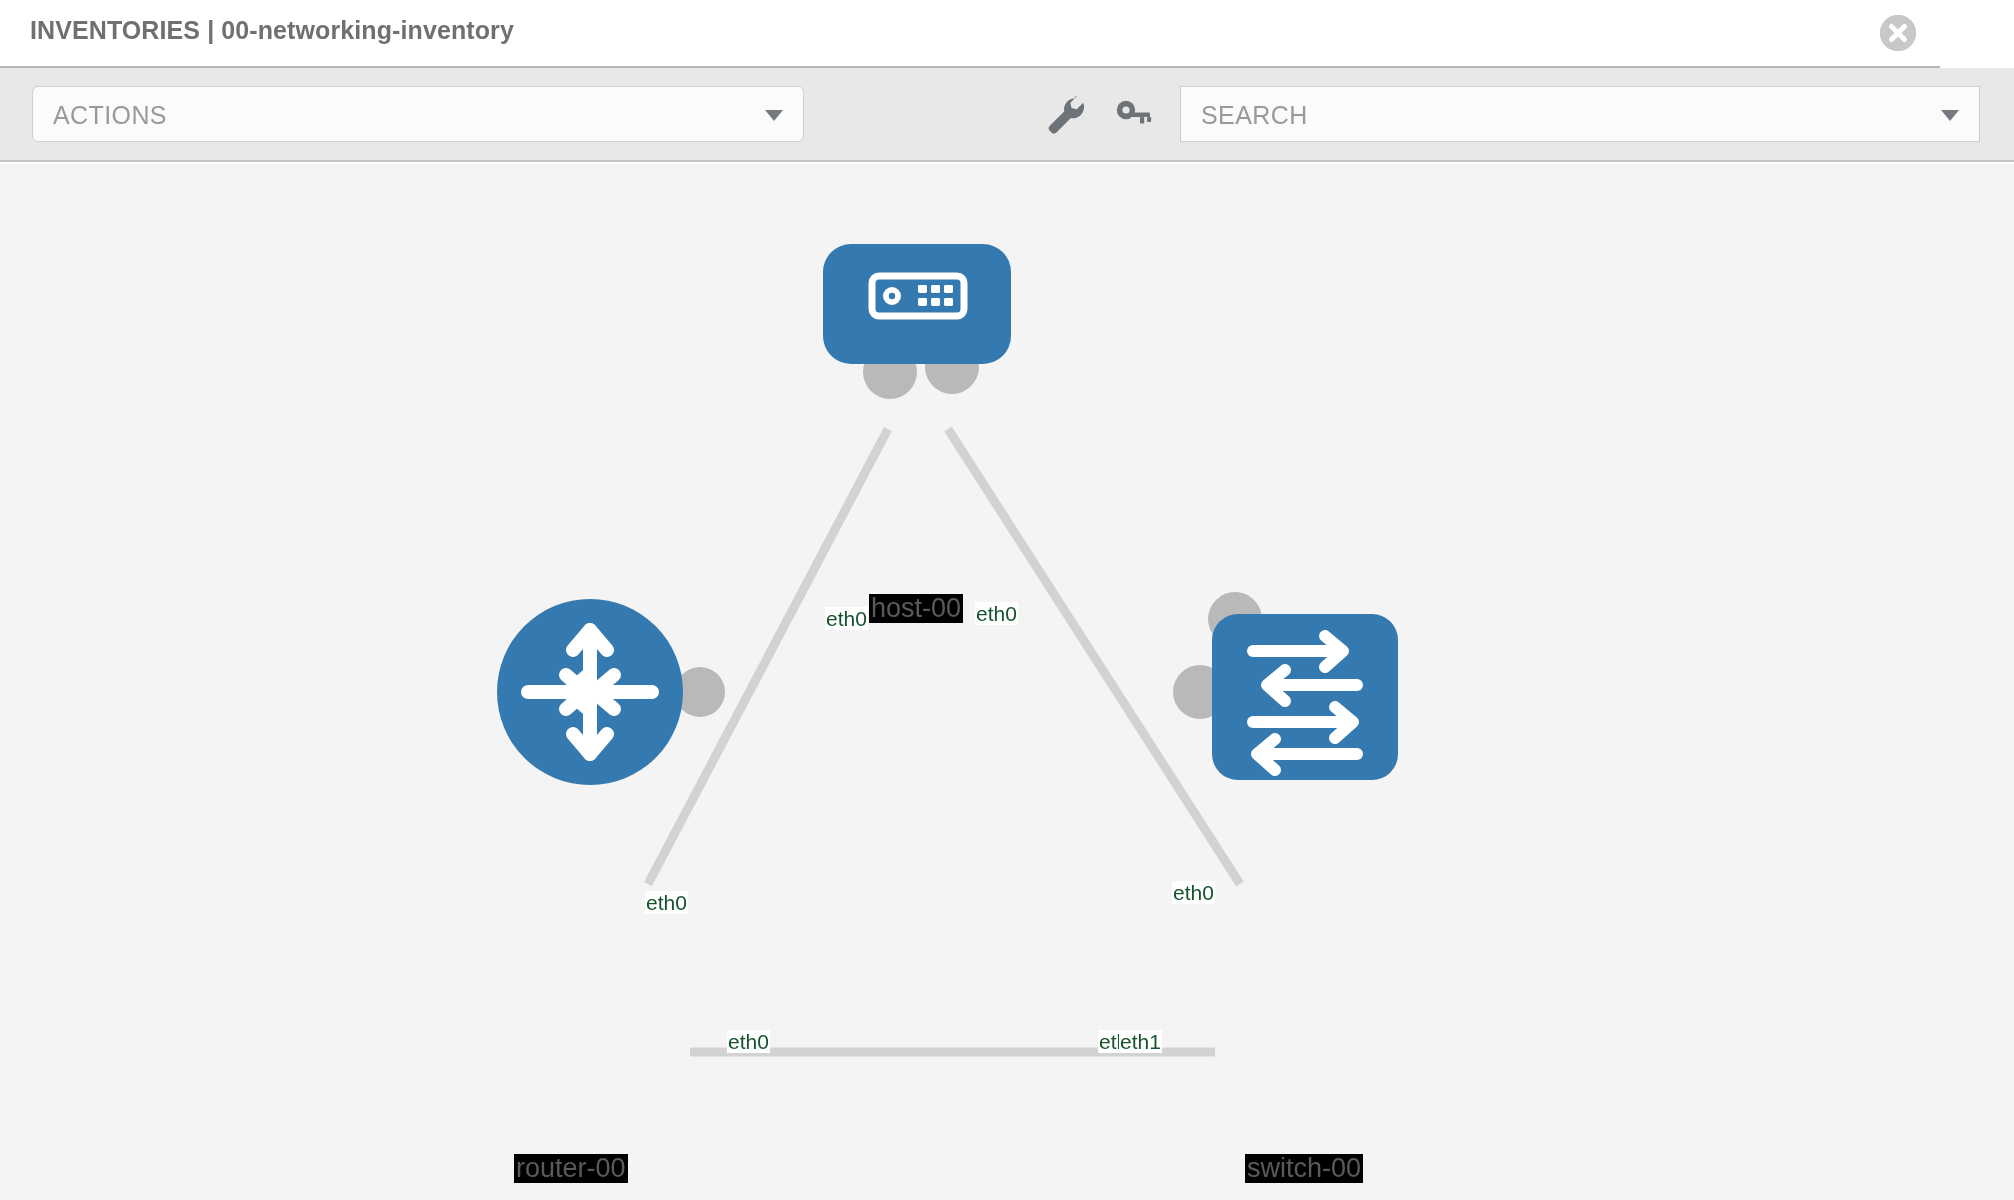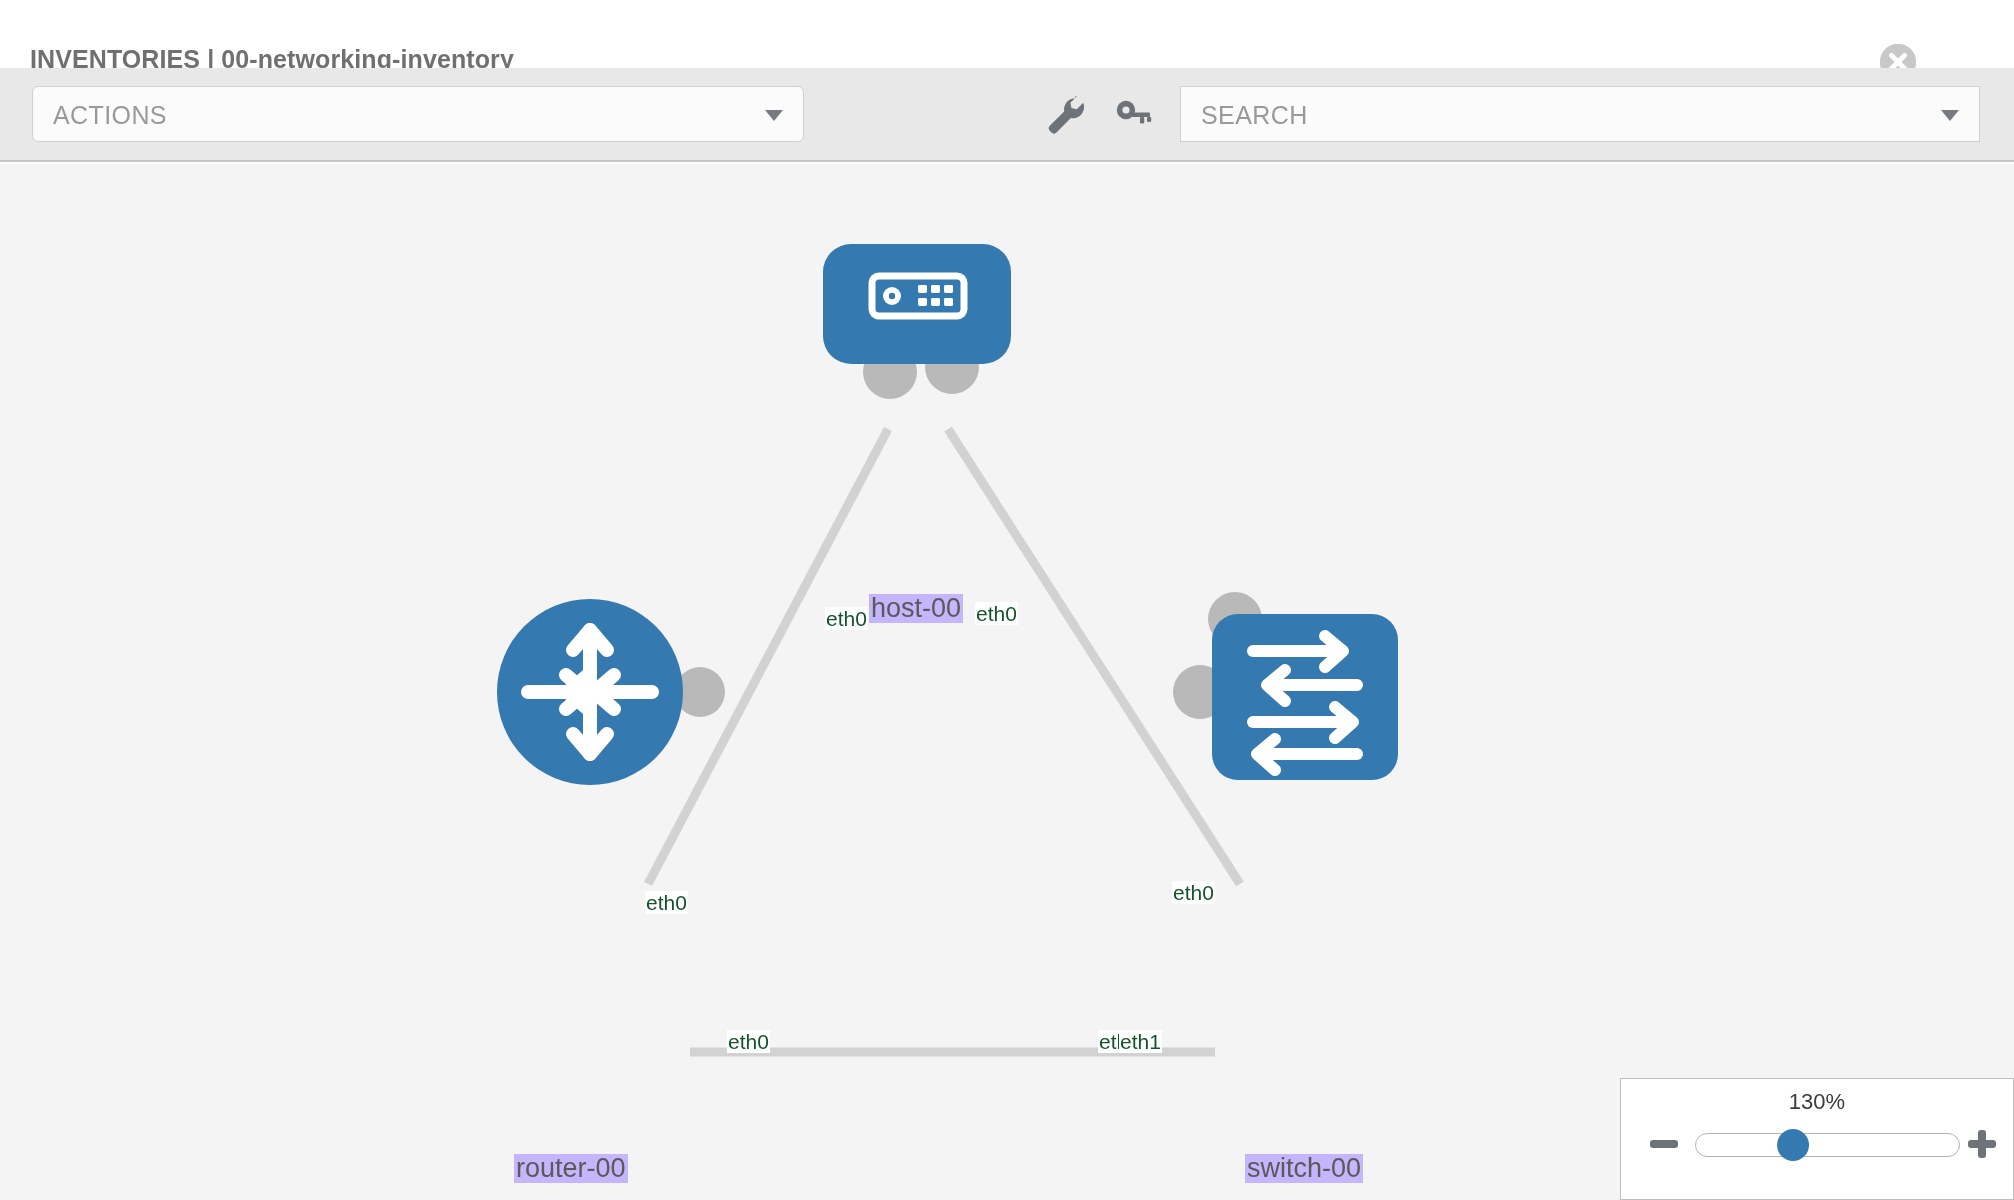--- a/index.html
+++ b/index.html
@@ -19,21 +19,20 @@
   }
 
   
   .header {
     position: absolute;
     left: 0; top: 0;
     width: 1940px;
     height: 68px;
     background: #ffffff;
     border-bottom: 2px solid #b7b7b7;
-    margin-top: 29px;
   }
   .header-title {
     position: absolute;
     left: 30px;
     top: 16px;
     font-size: 25px;
     font-weight: bold;
     color: #707070;
     letter-spacing: 0.1px;
     white-space: nowrap;
@@ -126,21 +125,21 @@
     height: 1036px;
     background: #f4f4f4;
     overflow: hidden;
   }
   .canvas svg { position: absolute; left: 0; top: 0; }
 
   .node-label {
     position: absolute;
     font-size: 27px;
     color: #5a5a5a;
-    background: #c4b5fd;
+    background: #000000;
     white-space: nowrap;
     padding: 0 2px;
     line-height: 1.08;
   }
   .iface-label {
     position: absolute;
     font-size: 21px;
     color: #14532d;
     background: #ffffff;
     white-space: nowrap;
@@ -319,33 +318,14 @@
     <div class="iface-label" style="left:1172px; top:717px;">eth0</div>
     <div class="iface-label" style="left:727px; top:866px;">eth0</div>
     <div class="iface-label" style="left:1098px; top:866px;">eth0</div>
     <div class="iface-label" style="left:1119px; top:866px;">eth1</div>
 
     <div class="node-label" style="left:869px; top:430px;">host-00</div>
     <div class="node-label" style="left:514px; top:990px;">router-00</div>
     <div class="node-label" style="left:1245px; top:990px;">switch-00</div>
   </div>
 
-  <div class="zoom-panel">
-    <div class="zoom-value">130%</div>
-
-    <div class="zoom-minus">
-      <svg width="34" height="34" viewBox="0 0 34 34">
-        <rect x="3" y="13" width="28" height="8" rx="3" fill="#6d7378"></rect>
-      </svg>
-    </div>
-
-    <div class="zoom-track"></div>
-    <div class="zoom-thumb"></div>
-
-    <div class="zoom-plus">
-      <svg width="34" height="34" viewBox="0 0 34 34">
-        <rect x="3" y="13" width="28" height="8" rx="3" fill="#6d7378"></rect>
-        <rect x="13" y="3" width="8" height="28" rx="3" fill="#6d7378"></rect>
-      </svg>
-    </div>
-  </div>
 
 </div>
 
 </body></html>

